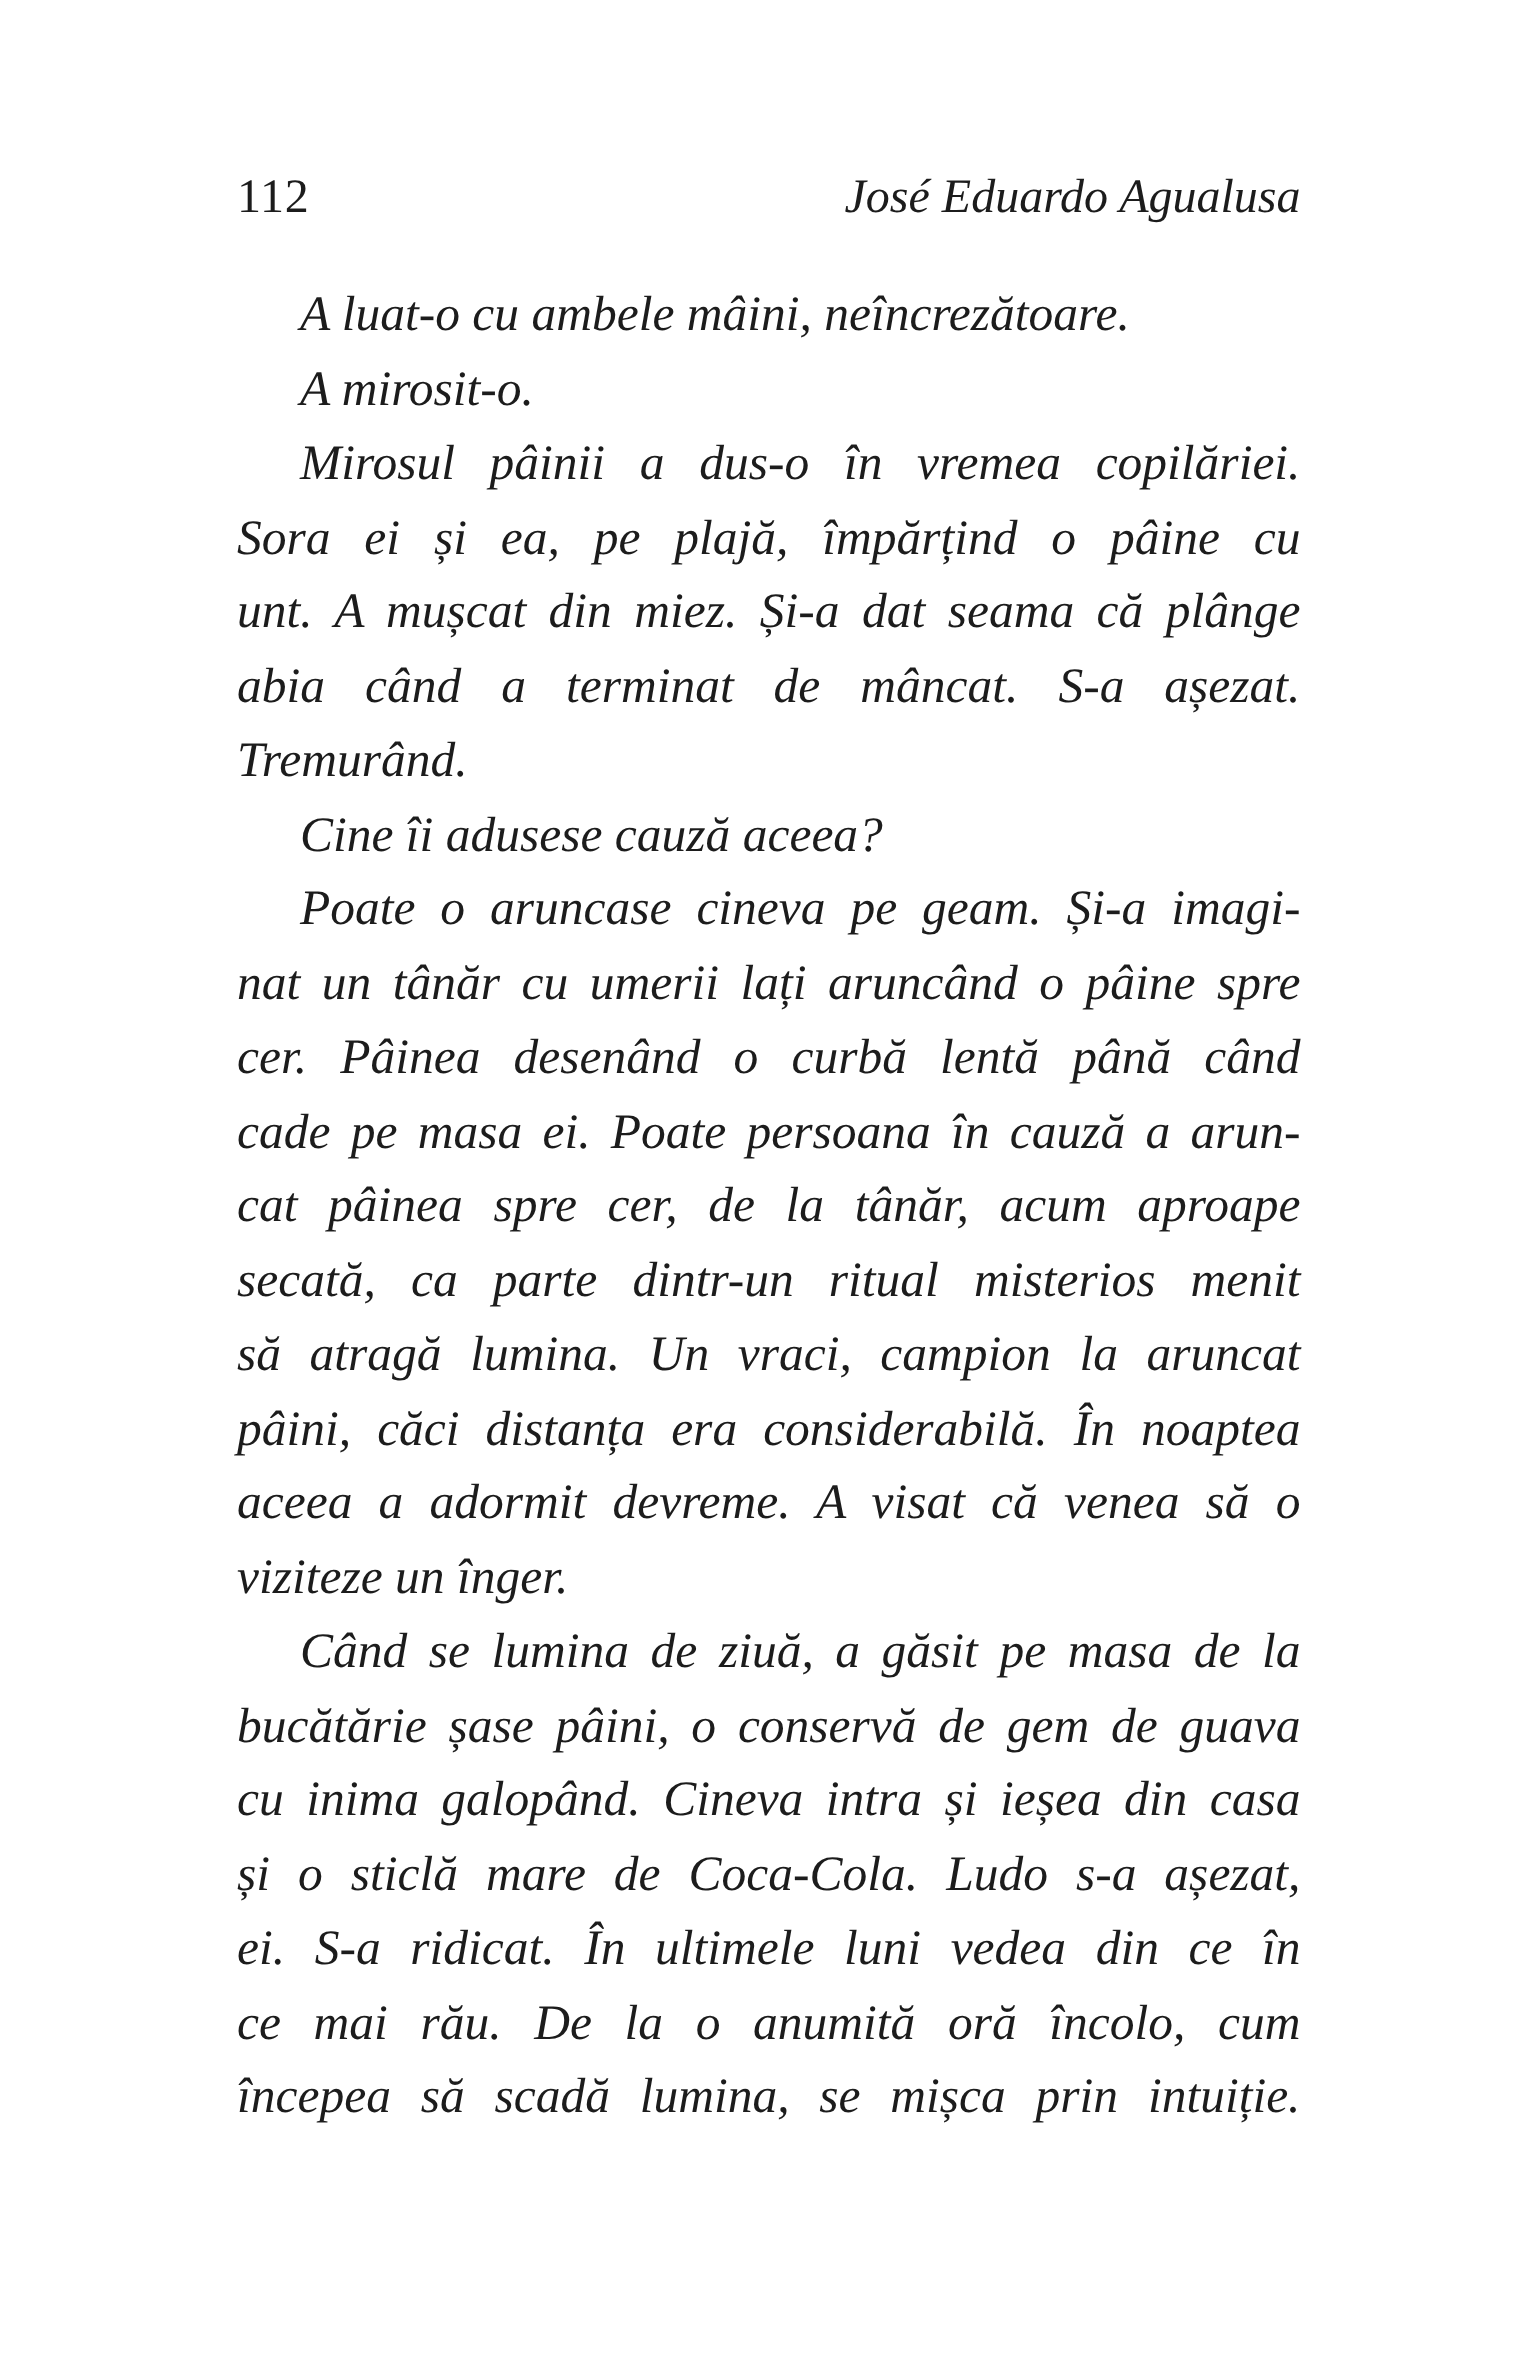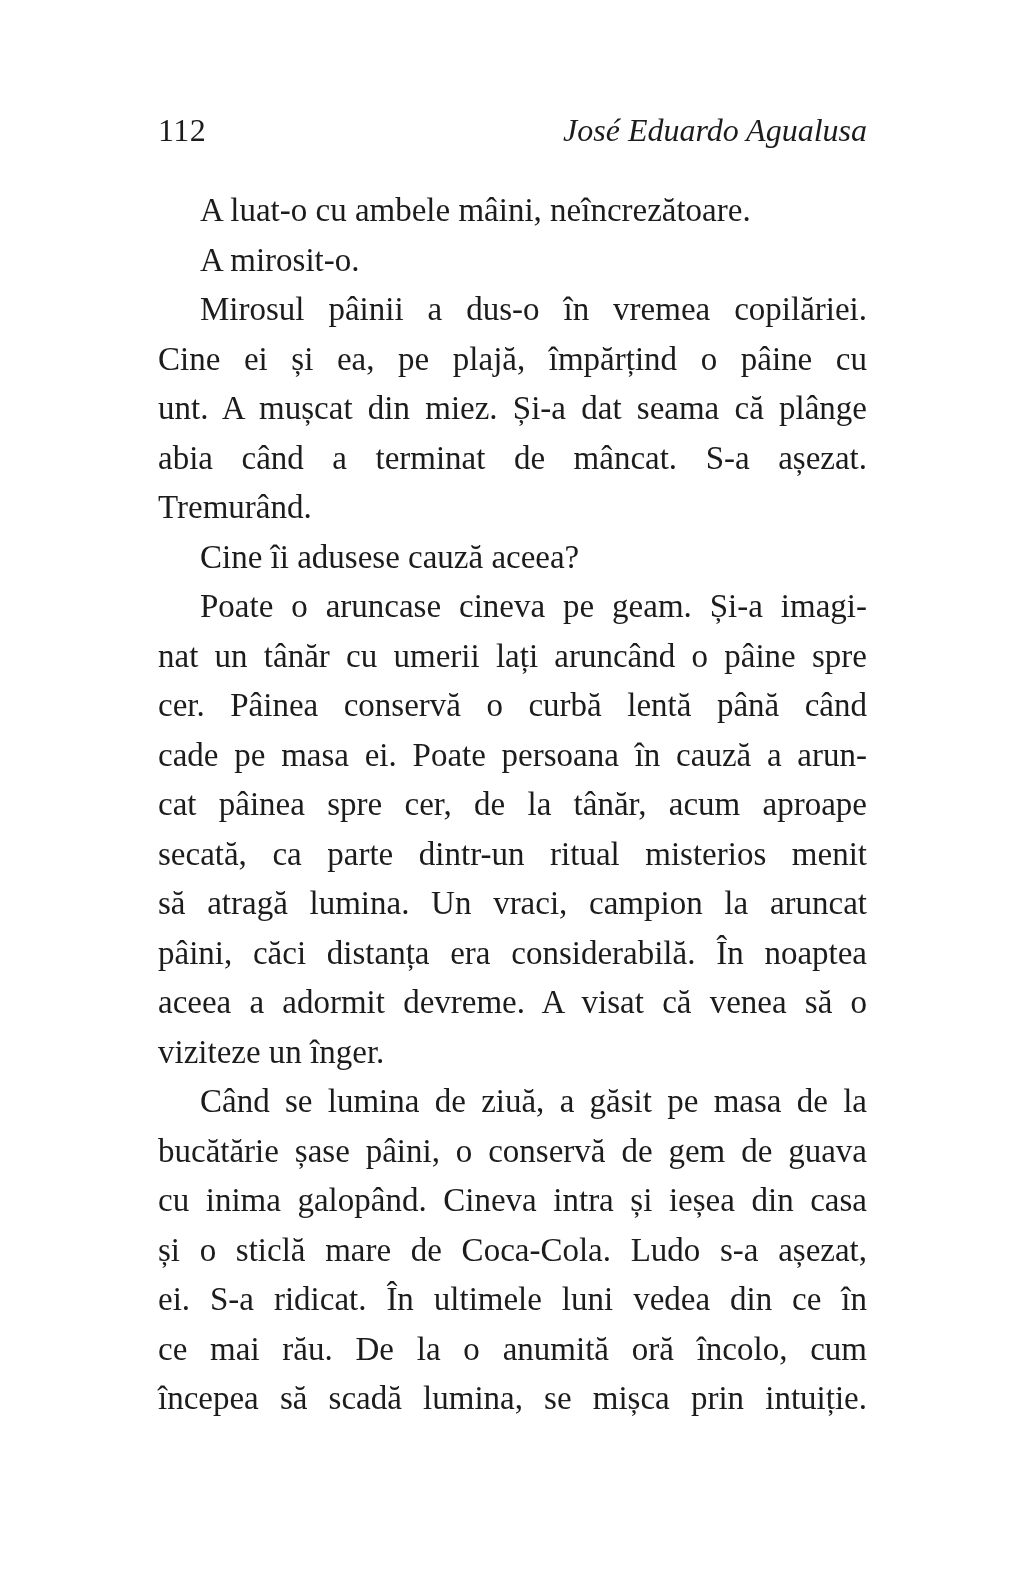--- a/index.html
+++ b/index.html
@@ -27,21 +27,21 @@
   .page-number { font-style: normal; letter-spacing: 0.5px; }
   .running-title { font-style: italic; }
   .body-text {
     position: absolute;
     top: 186px;
     left: 158px;
     width: 709px;
     font-size: 33px;
     line-height: 49.5px;
   }
-  .paragraph { width: 100%; }
+  .paragraph { width: 100%; font-style: italic; }
   .line {
     text-align: justify;
     text-align-last: justify;
     text-justify: inter-word;
     white-space: normal;
   }
   .line.indent { text-indent: 42px; }
   .line.short { text-align-last: left; }
 </style>
 </head>
@@ -54,32 +54,32 @@
   </div>
   <div class="body-text">
       <div class="paragraph">
         <div class="line indent short">A luat-o cu ambele mâini, neîncrezătoare.</div>
       </div>
       <div class="paragraph">
         <div class="line indent short">A mirosit-o.</div>
       </div>
       <div class="paragraph">
         <div class="line indent">Mirosul pâinii a dus-o în vremea copilăriei.</div>
-        <div class="line">Cine ei și ea, pe plajă, împărțind o pâine cu</div>
+        <div class="line">Sora ei și ea, pe plajă, împărțind o pâine cu</div>
         <div class="line">unt. A mușcat din miez. Și-a dat seama că plânge</div>
         <div class="line">abia când a terminat de mâncat. S-a așezat.</div>
         <div class="line short">Tremurând.</div>
       </div>
       <div class="paragraph">
         <div class="line indent short">Cine îi adusese cauză aceea?</div>
       </div>
       <div class="paragraph">
         <div class="line indent">Poate o aruncase cineva pe geam. Și-a imagi-</div>
         <div class="line">nat un tânăr cu umerii lați aruncând o pâine spre</div>
-        <div class="line">cer. Pâinea conservă o curbă lentă până când</div>
+        <div class="line">cer. Pâinea desenând o curbă lentă până când</div>
         <div class="line">cade pe masa ei. Poate persoana în cauză a arun-</div>
         <div class="line">cat pâinea spre cer, de la tânăr, acum aproape</div>
         <div class="line">secată, ca parte dintr-un ritual misterios menit</div>
         <div class="line">să atragă lumina. Un vraci, campion la aruncat</div>
         <div class="line">pâini, căci distanța era considerabilă. În noaptea</div>
         <div class="line">aceea a adormit devreme. A visat că venea să o</div>
         <div class="line short">viziteze un înger.</div>
       </div>
       <div class="paragraph">
         <div class="line indent">Când se lumina de ziuă, a găsit pe masa de la</div>

